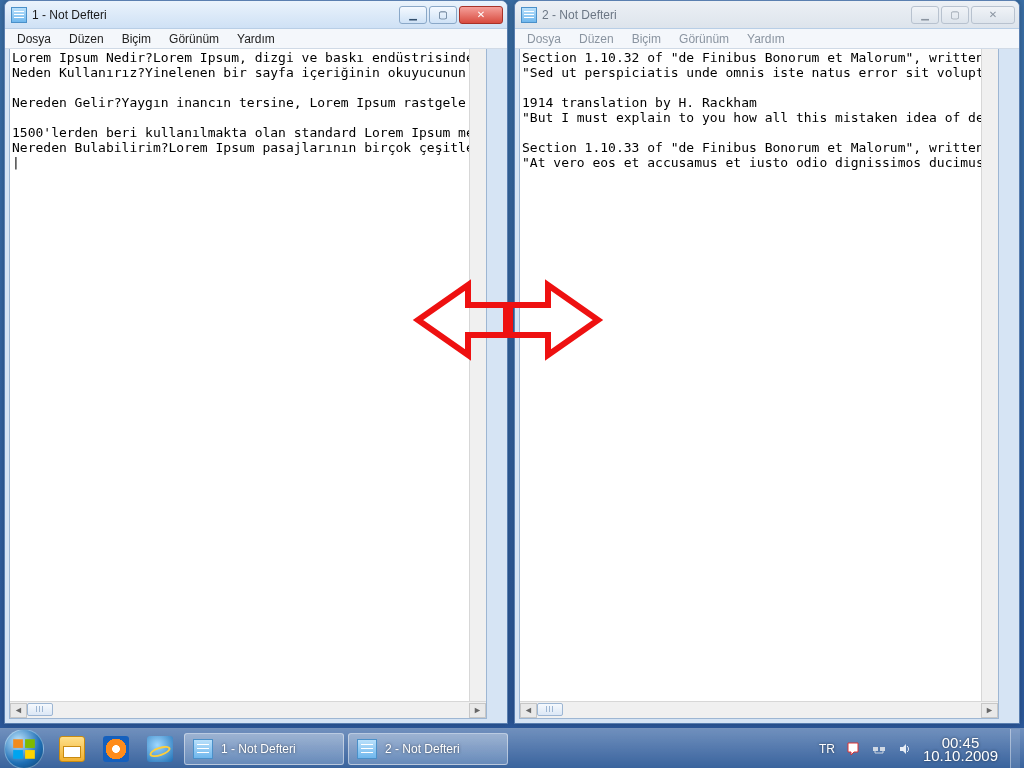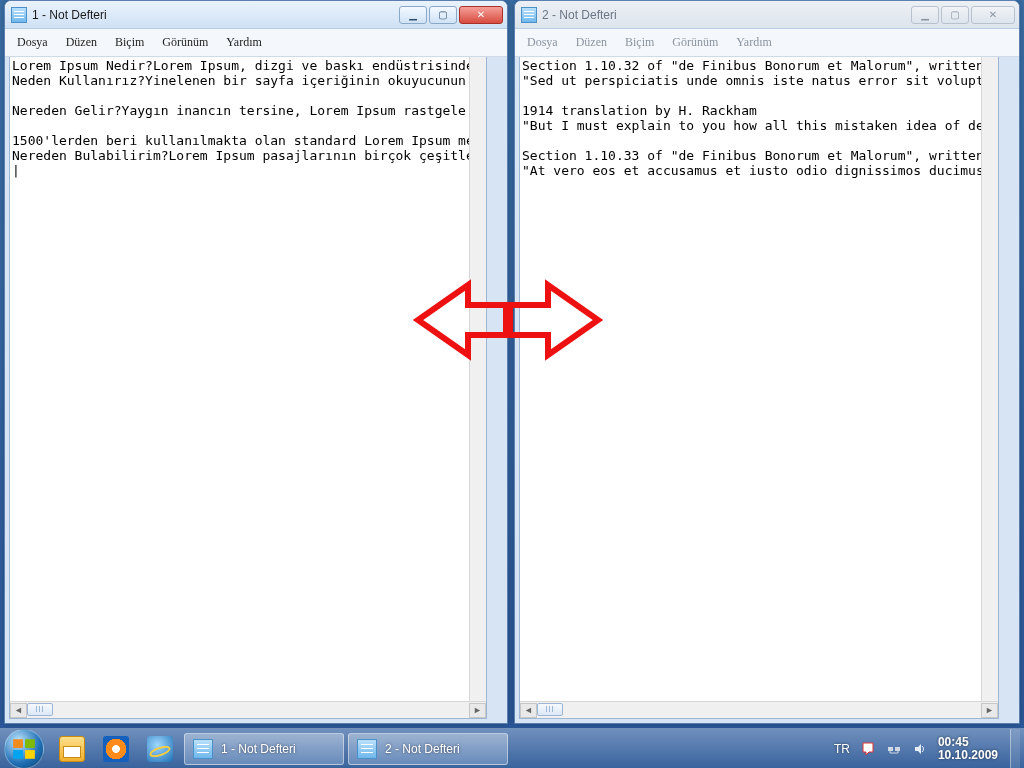--- a/index.html
+++ b/index.html
@@ -48,30 +48,29 @@
     border-radius: 3px;
     background: linear-gradient(#f4f9ff,#cfe2f6);
     display:flex; align-items:center; justify-content:center;
     font-size: 10px; color:#33506e;
   }
   .winbtn.close.active-close { width:44px; background: linear-gradient(#f5a09a,#d84b3f); border-color:#a83228; color:#fff; }
   .winbtn.close.inactive-close { width:44px; }
   .window.inactive .winbtn { background: linear-gradient(#f0f3f7,#dde4ec); color:#8a94a0; border-color:#b8c2cf;}
 
   .menubar {
-    height: 28px;
+    height: 20px;
     background: #f4f7fb;
     display: flex;
     align-items:center;
     padding: 0 4px;
     font-size: 12px;
     color: #222;
     border-bottom: 1px solid #d0dae6;
     gap: 2px;
-    font-family: Liberation Serif, serif;
   }
   .window.inactive .menubar { color:#8a94a0; }
   .menuitem { padding: 1px 8px; }
 
   .client {
     flex: 1;
     background: #fff;
     position: relative;
     border: 1px solid #9db6d3;
     border-top: none;
@@ -164,21 +163,21 @@
     width:20px;height:20px;background:linear-gradient(#b9e0fb,#6fb7ed);border:1px solid #4a90c9;position:relative;
   }
   .taskbtn .app-icon::after{content:"";position:absolute;left:3px;right:3px;top:4px;height:1px;background:#fff;box-shadow:0 4px 0 #fff,0 8px 0 #fff;}
   .tray{
     margin-left:auto;display:flex;align-items:center;gap:10px;
     color:#fff;font-size:11px;text-shadow:0 0 3px rgba(0,0,0,0.6);
     padding-right:6px;
   }
   .tray .lang{font-size:12px;}
   .tray .tiny{width:16px;height:16px;display:inline-flex;align-items:center;justify-content:center;}
-  .clock{text-align:left;line-height:13px;font-size:12px;font-weight:bold;}
+  .clock{text-align:center;line-height:13px;font-size:15px;}
   .showdesk{width:10px;height:40px;border-left:1px solid rgba(255,255,255,0.4);margin-left:6px;background:rgba(255,255,255,0.12);}
 </style>
 </head>
 <body>
 
 <div class="desktop"></div>
 
 <div class="window" style="left:4px; top:0; width:504px; height:724px;">
   <div class="titlebar">
     <span class="app-icon"></span>

